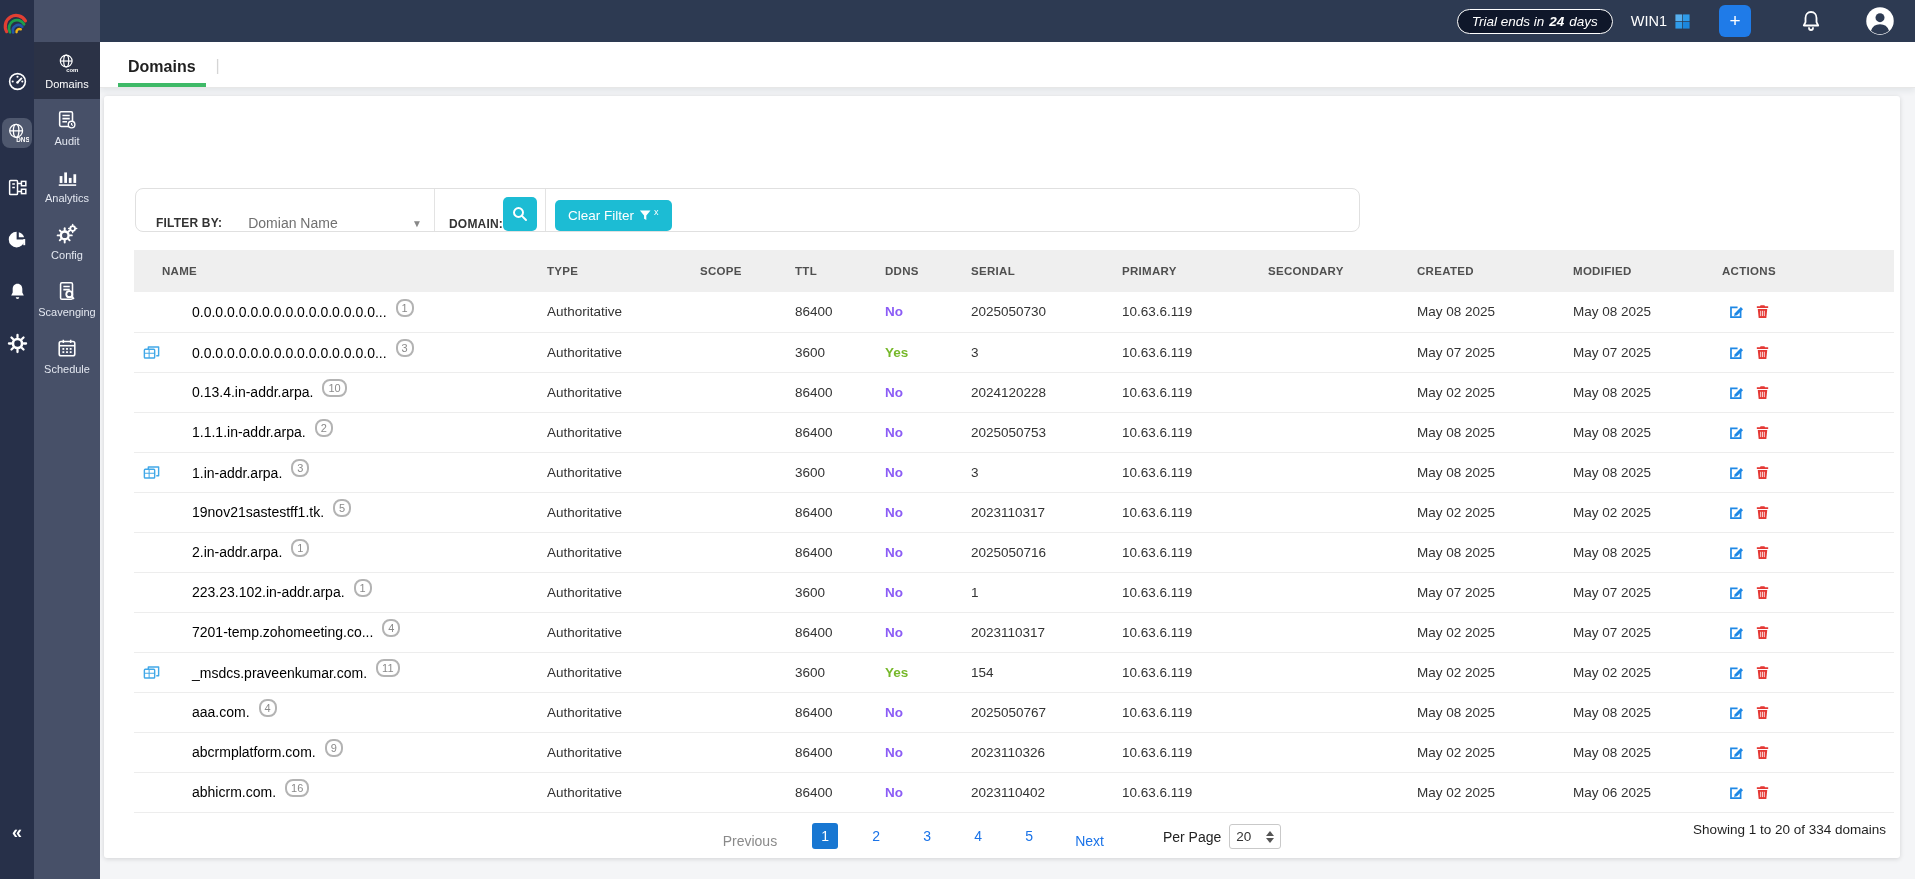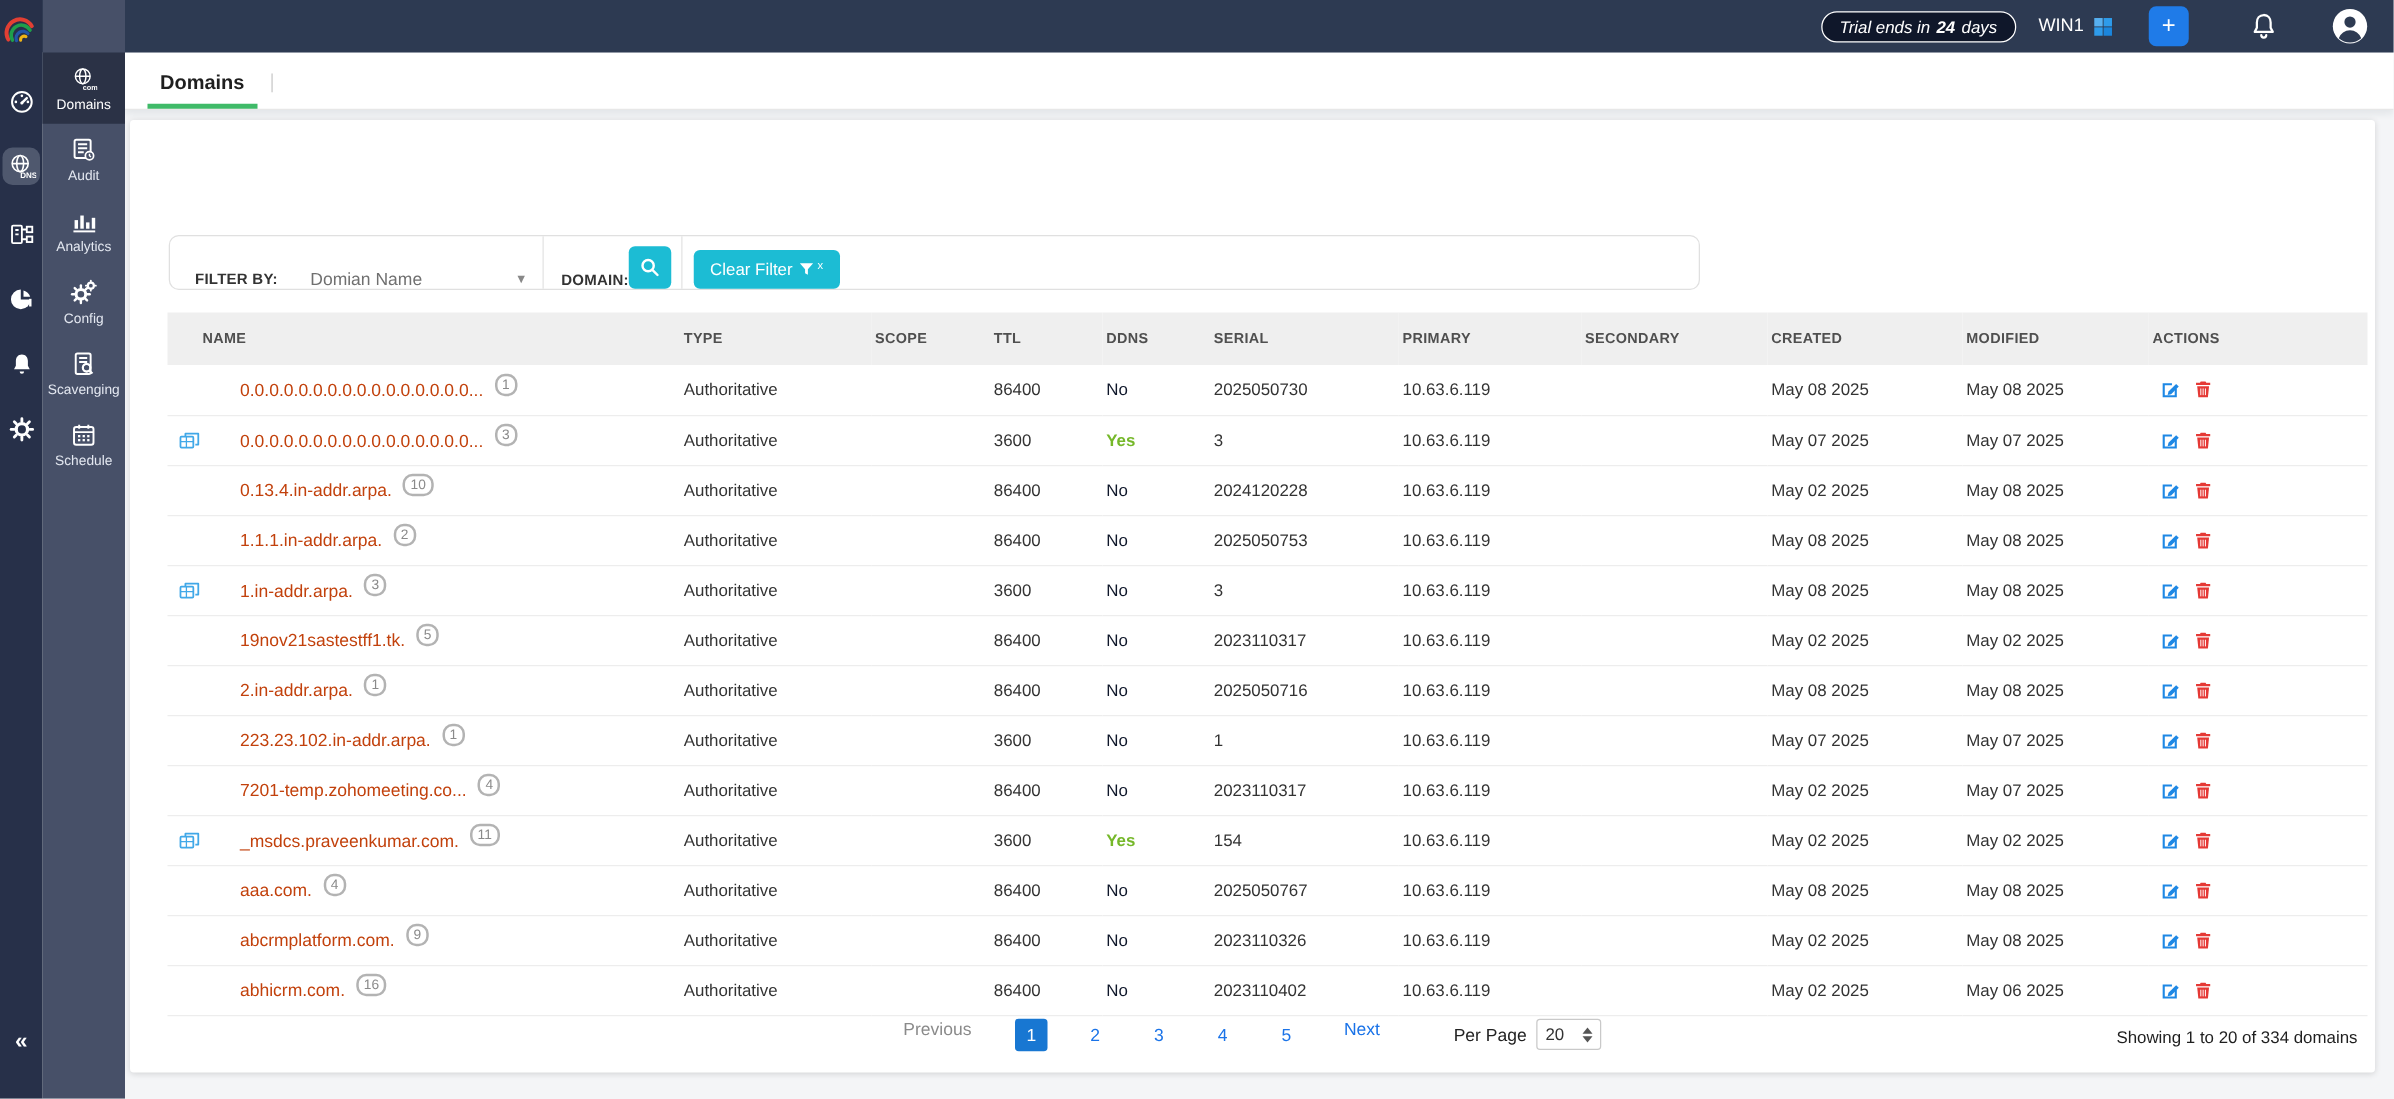--- a/index.html
+++ b/index.html
@@ -64,30 +64,30 @@
   
   .tablewrap { position:absolute; left:30px; top:154px; width:1760px; }
   table { width:100%; border-collapse:collapse; table-layout:fixed; }
   thead th { background:#efefef; height:42px; font-size:11.5px; color:#4f4f4f; text-align:left; font-weight:bold; letter-spacing:.3px; padding-left:3px; }
   th.c-name { padding-left:28px; }
   tbody td { height:40px; border-bottom:1px solid #ededed; font-size:13.5px; color:#333; padding-left:3px; background:#fff; white-space:nowrap; overflow:hidden; }
   td.c-name { padding-left:8px; }
   .zicon { display:inline-block; width:30px; vertical-align:middle; }
   .zicon svg { width:19px; height:19px; vertical-align:middle; }
   .indent { display:inline-block; width:20px; }
-  .dlink { color:#c2410c; text-decoration:none; font-size:14px; cursor:pointer; vertical-align:middle; }
+  .dlink { color:#000000; text-decoration:none; font-size:14px; cursor:pointer; vertical-align:middle; }
   .badge { display:inline-block; margin-left:9px; min-width:16px; text-align:center; border:2px solid #b3b3b3; border-radius:8px; background:#fff; color:#8a8a8a; font-size:11px; line-height:14px; padding:0 4px; vertical-align:middle; position:relative; top:-4px; }
-  .ddns-no { color:#0f172a; font-weight:normal; }
+  .ddns-no { color:#8b5cf6; font-weight:bold; }
   .ddns-yes { color:#76b82a; font-weight:bold; }
   .c-actions .act { display:inline-block; margin-left:9px; cursor:pointer; }
   .c-actions .act:first-child { margin-left:6px; }
   .c-actions svg { width:17px; height:17px; vertical-align:middle; }
 
   
-  .pager { position:absolute; left:0; top:719px; width:1796px; height:34px; display:flex; align-items:flex-start; justify-content:center; gap:25px; font-size:14px; }
+  .pager { position:absolute; left:0; top:719px; width:1796px; height:34px; display:flex; align-items:flex-end; justify-content:center; gap:25px; font-size:14px; }
   .pg-prev { color:#8a8a8a; cursor:pointer; margin-right:10px; }
   .pg-num { min-width:26px; height:26px; line-height:26px; text-align:center; color:#1a73e8; cursor:pointer; border-radius:3px; }
   .pg-num.active { background:#1877d2; color:#fff; }
   .pg-next { color:#1a73e8; cursor:pointer; margin-left:8px; }
   .perpage { display:flex; align-items:center; gap:8px; margin-left:34px; color:#222; }
   .pp-select { width:52px; height:25px; border:1px solid #c9c9c9; border-radius:3px; display:flex; align-items:center; justify-content:space-between; padding:0 6px; font-size:13.5px; color:#333; cursor:pointer; }
   .pp-arrows { display:flex; flex-direction:column; gap:2px; }
   .pp-arrows i { display:block; width:0; height:0; border-left:4px solid transparent; border-right:4px solid transparent; }
   .pp-up { border-bottom:5px solid #555; }
   .pp-down { border-top:5px solid #555; }

